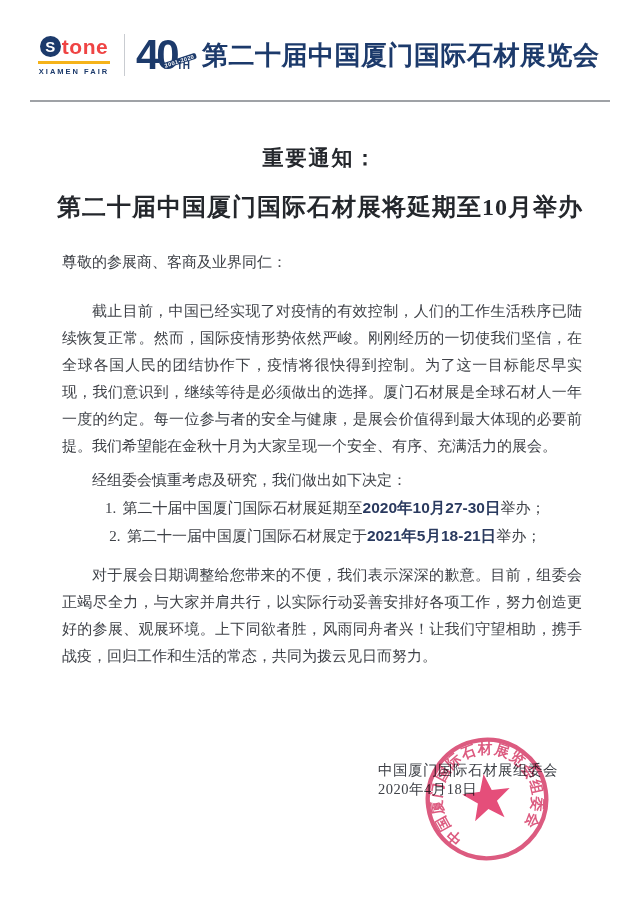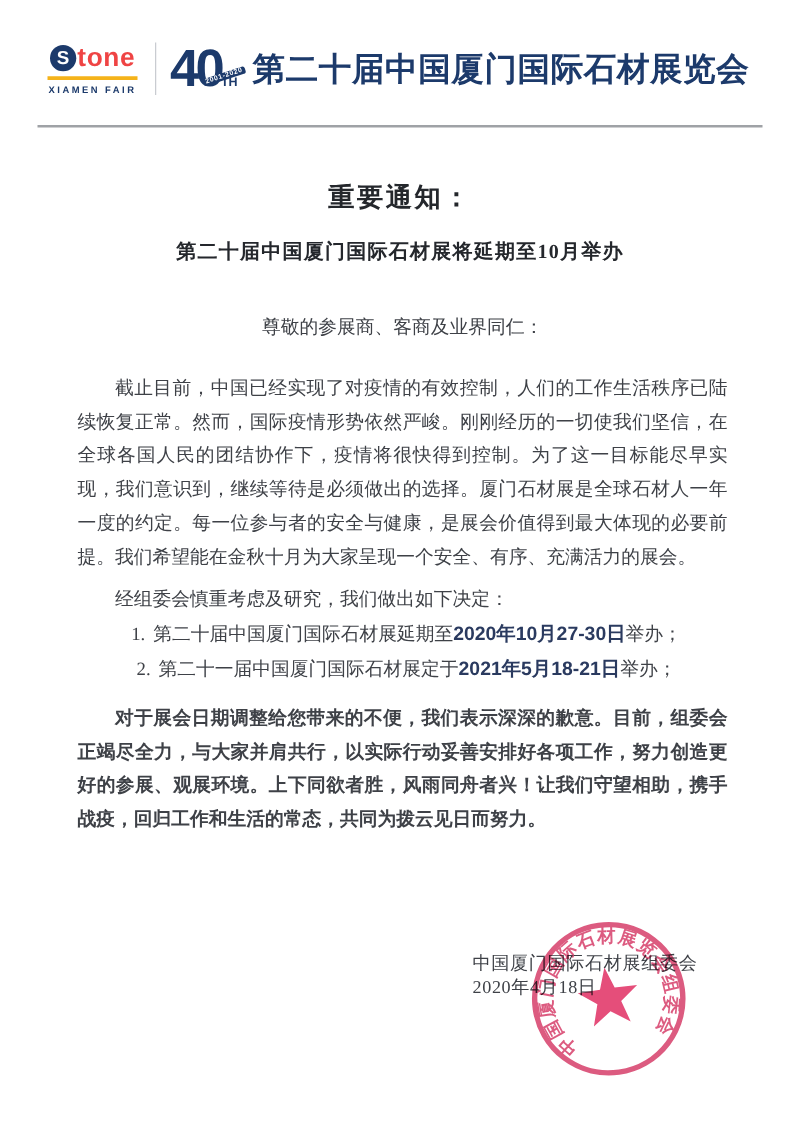--- a/index.html
+++ b/index.html
@@ -38,35 +38,35 @@
   .header-title {
     margin-left:12px; font-family:Liberation Serif, serif;
     font-size:26px; font-weight:bold; color:#1c3a6b; letter-spacing:0.5px; white-space:nowrap;
   }
 
   .rule { position:absolute; top:100px; left:30px; right:30px; height:2px; background:#9fa2a6; }
 
   
   .heading-block { position:absolute; top:144px; left:0; width:100%; text-align:center; color:#24272c; }
   .heading { font-size:21px; font-weight:bold; letter-spacing:2px; }
-  .subheading { margin-top:19px; font-size:16px; font-weight:bold; letter-spacing:1px; }
+  .subheading { margin-top:19px; font-size:24px; font-weight:bold; letter-spacing:1px; }
 
   
   .body { position:absolute; top:249px; left:62px; right:58px; font-size:15px; line-height:27px; text-align:justify; }
-  .salutation { text-align:center; }
+  .salutation { text-align:left; }
   .para1 { text-indent:2em; margin-top:22px; }
   .decision-intro { text-indent:2em; margin-top:7px; }
   .decision-list { margin-top:0; }
   .decision-item { padding-left:24px; text-align:center; }
   .decision-num { display:inline-block; width:24px; margin-left:-24px; }
   .decision-date {
     font-family:"Liberation Sans","DejaVu Sans",sans-serif;
     font-weight:bold; font-size:15.5px; color:#2a3a5f;
   }
-  .closing { text-indent:2em; margin-top:12px;font-weight:bold; }
+  .closing { text-indent:2em; margin-top:12px; }
 
   
   .signature-block { position:absolute; top:761px; right:82px; text-align:left; font-size:14.5px; color:#3e4147; letter-spacing:0.5px; }
   .signature-date { }
 
   
   .seal {
     position:absolute; left:419px; top:731px; width:136px; height:136px;
     opacity:0.88; mix-blend-mode:multiply; transform:rotate(-8deg);
   }

